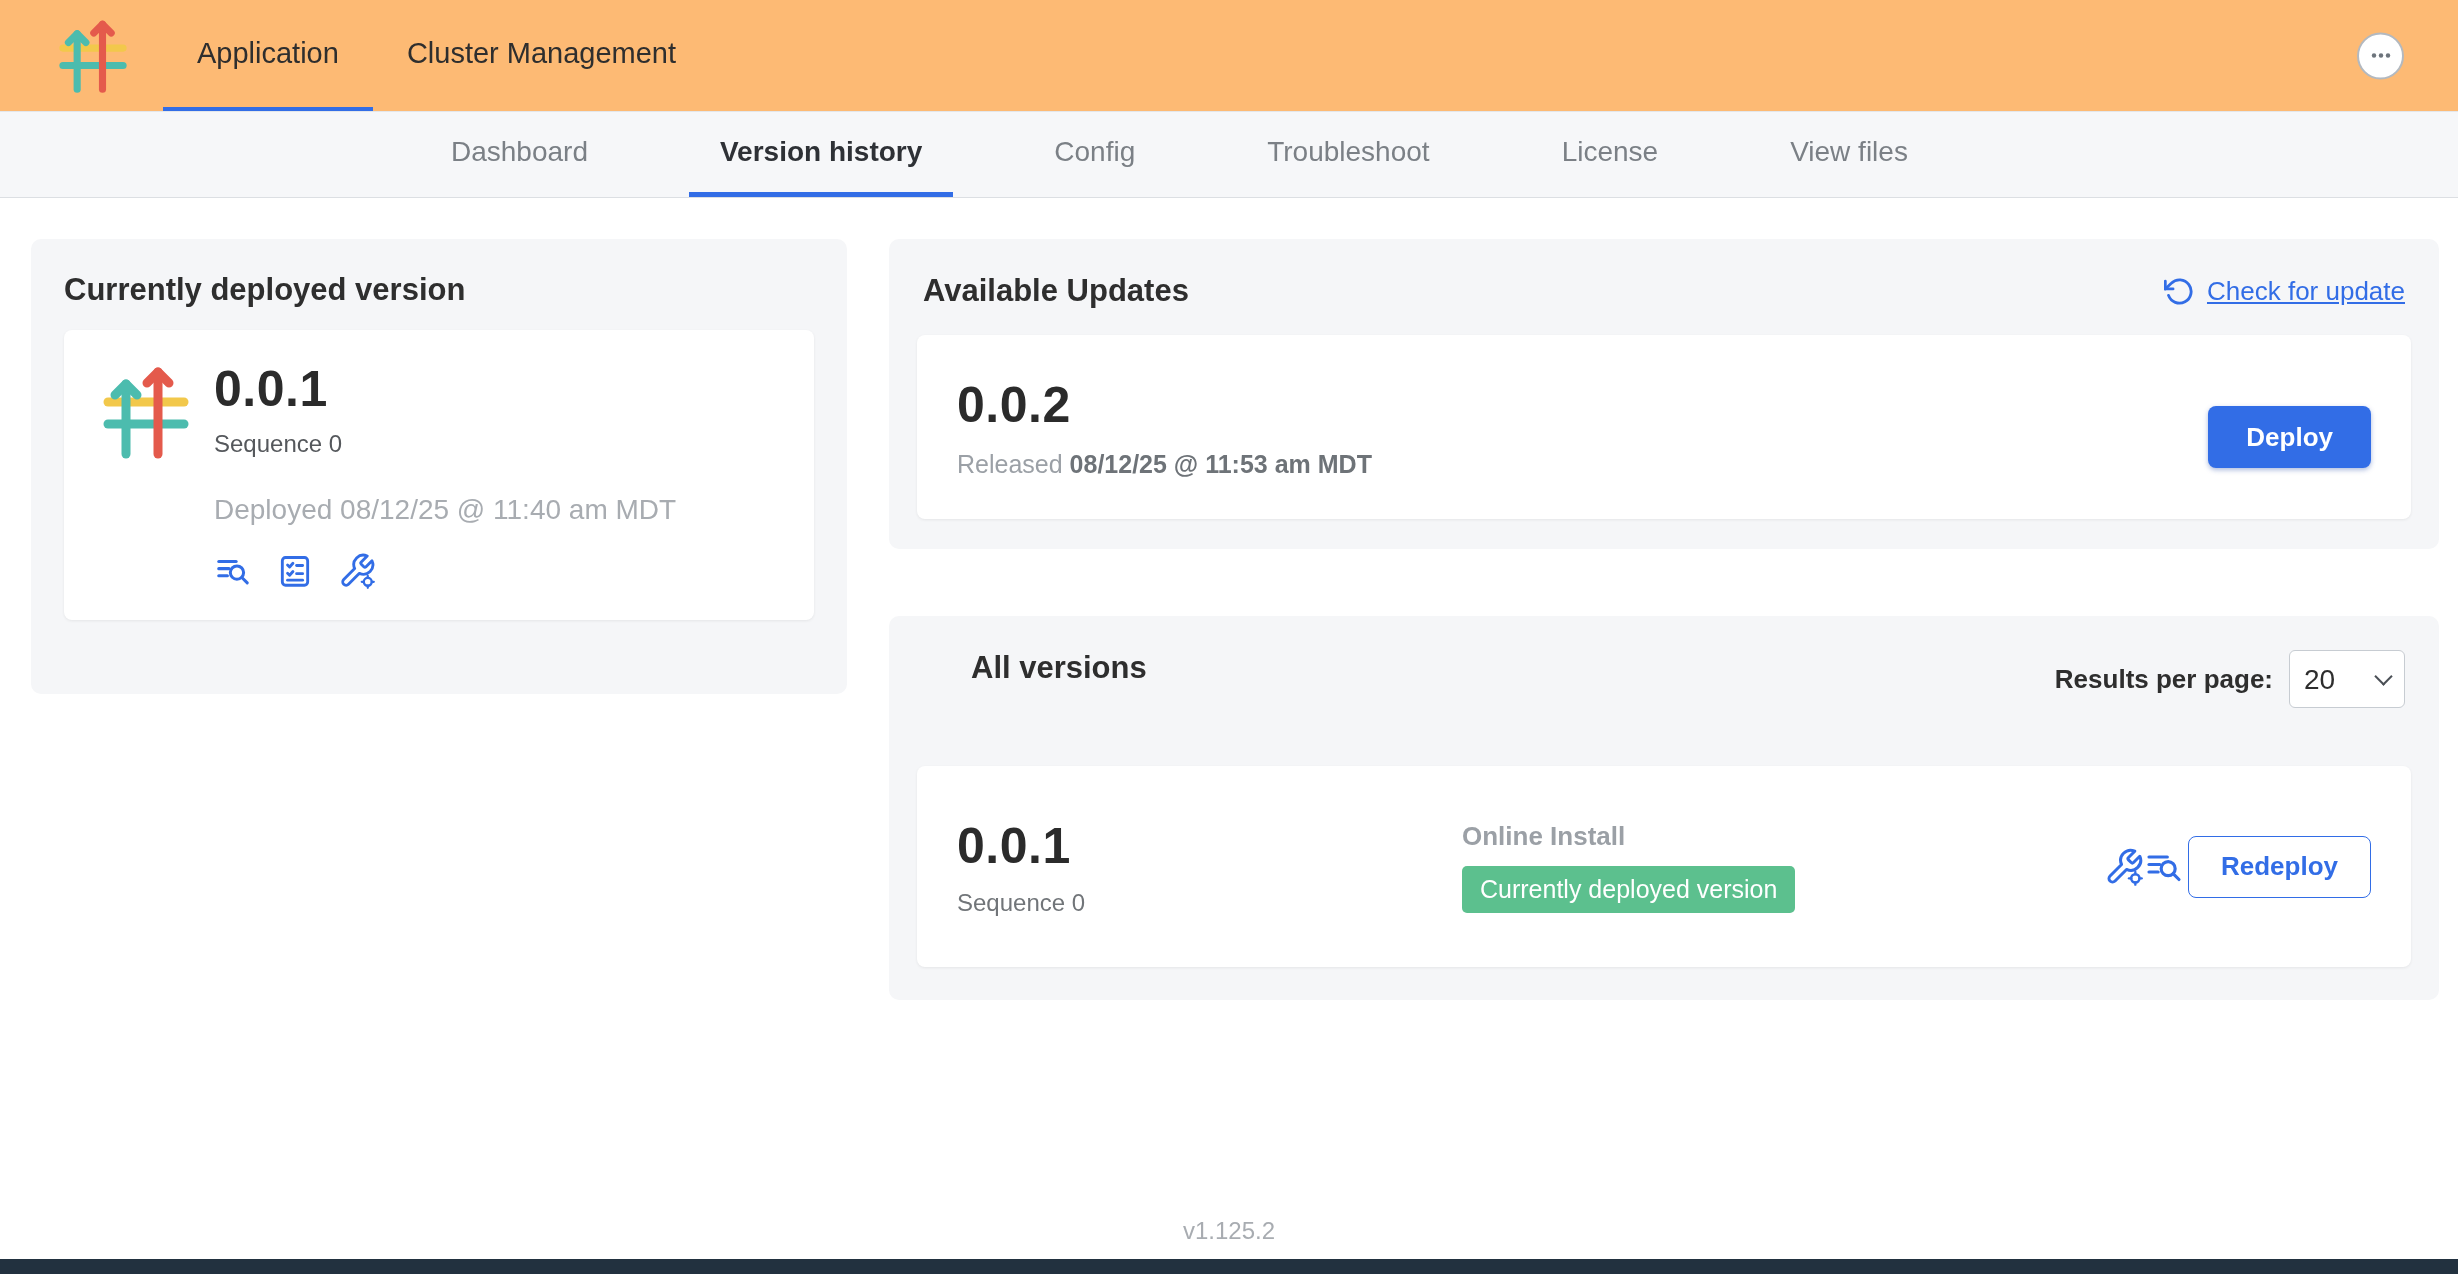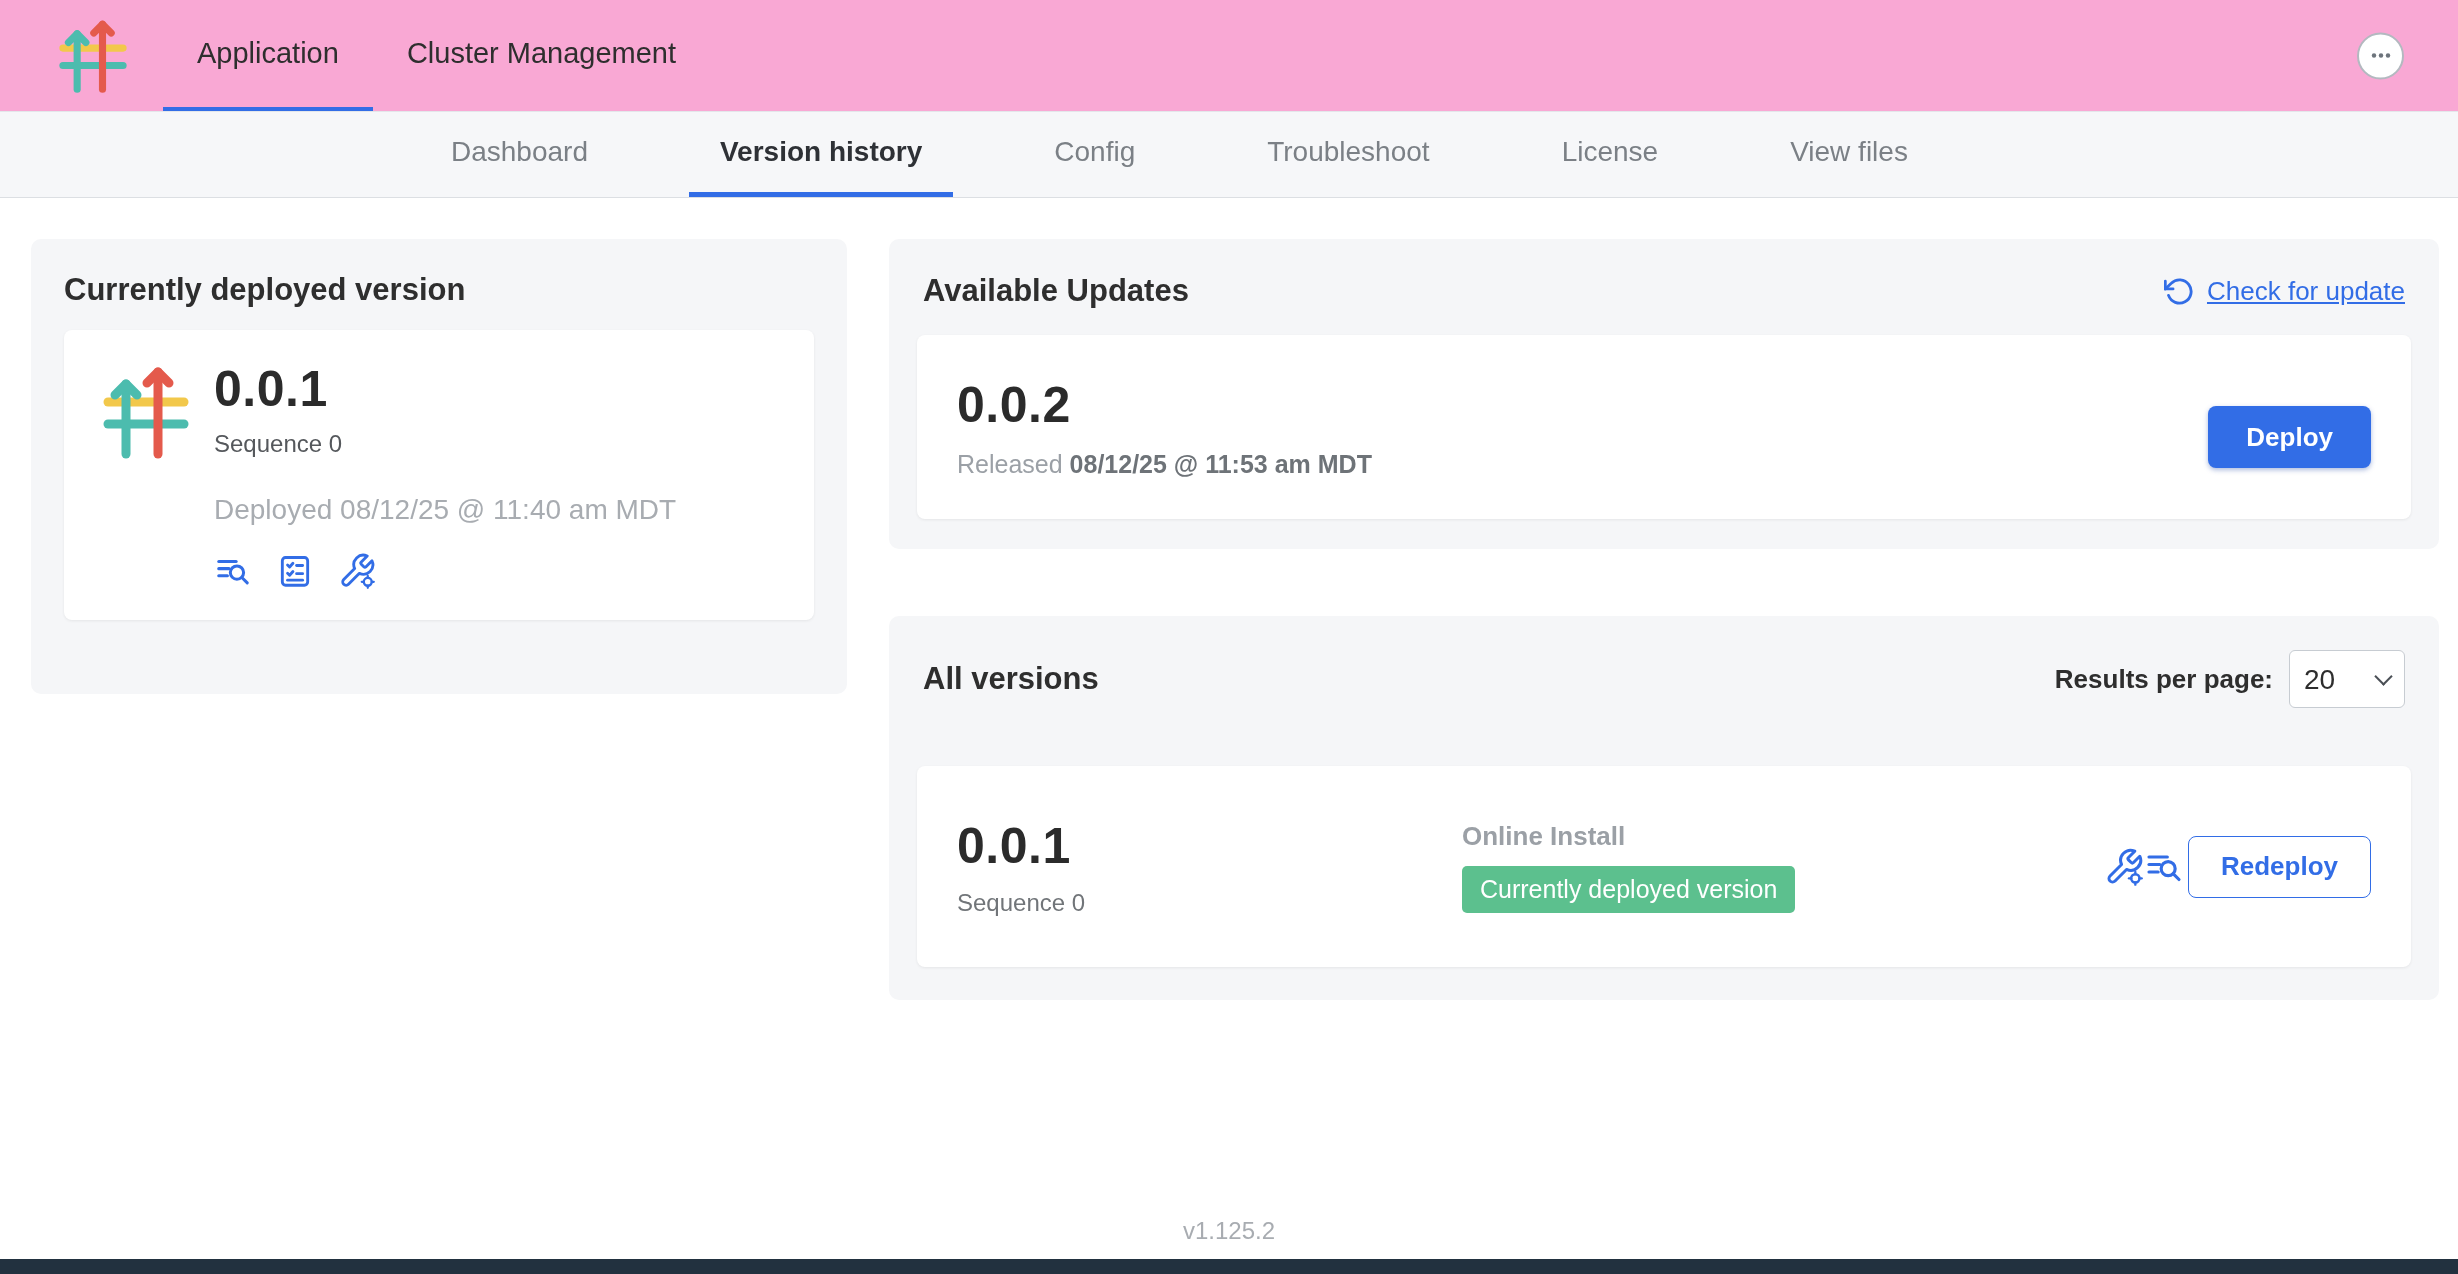--- a/index.html
+++ b/index.html
@@ -6,21 +6,21 @@
   html,body { margin:0; padding:0; }
   body {
     width:2458px; height:1274px; overflow:hidden;
     font-family:"Liberation Sans","DejaVu Sans",sans-serif;
     color:#323232; background:#fff;
     display:flex; flex-direction:column;
   }
 
   
   .top-header {
-    flex:0 0 112px; height:112px; background:#f9a8d4;
+    flex:0 0 112px; height:112px; background:#fdba74;
     border-bottom:1px solid #e4e7eb;
     display:flex; align-items:stretch; padding-left:55px; position:relative;
   }
   .logo-wrap { align-self:center; width:76px; height:76px; margin-right:32px; }
   .logo-wrap svg { width:100%; height:100%; }
   .top-tabs { display:flex; align-items:stretch; }
   .top-tab {
     display:flex; align-items:center; padding:0 34px; font-size:29px;
     color:#2e2e2e; cursor:pointer; border-bottom:4px solid transparent;
   }
@@ -86,21 +86,21 @@
   .released-line { font-size:25px; margin-top:16px; }
   .released-prefix { color:#9ba0a6; }
   .released-date { color:#6e7378; font-weight:700; }
   .deploy-btn {
     background:#326de6; color:#fff; font-size:26px; font-weight:700;
     border:none; border-radius:8px; height:62px; padding:0 38px; cursor:pointer;
     box-shadow:0 2px 5px rgba(20,60,160,.35); font-family:inherit;margin-top:20px;
   }
 
   .all-card { margin-top:67px; padding:28px; min-height:384px; }
-  .all-head { display:flex; justify-content:space-between; align-items:center; padding:6px; }
+  .all-head { display:flex; justify-content:space-between; padding:6px;margin-left:48px; }
   .results { display:flex; align-items:center; gap:16px; font-size:26px; font-weight:600; color:#2e2e2e; }
   .select-wrap { position:relative; }
   .results select {
     appearance:none; -webkit-appearance:none; -moz-appearance:none;
     width:116px; height:58px; border:1px solid #c7ccd2; border-radius:6px;
     background:#fff; font-size:28px; padding:0 34px 0 14px; color:#2e2e2e;
     font-family:inherit; cursor:pointer; font-weight:400;
   }
   .select-wrap::after {
     content:""; position:absolute; right:15px; top:20px; width:11px; height:11px;

